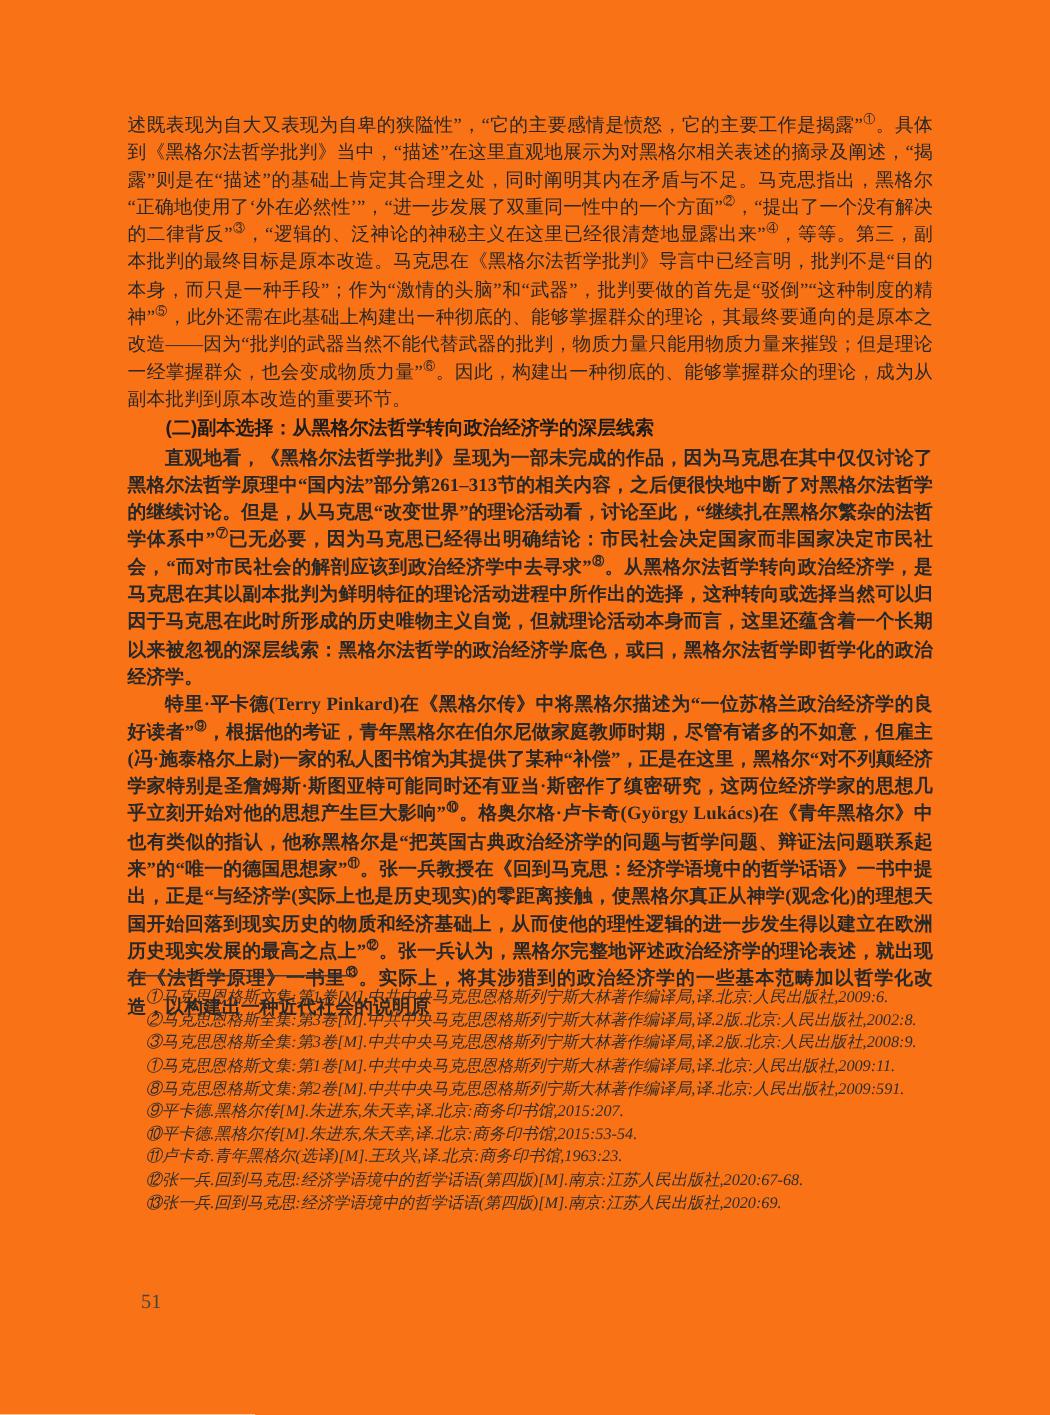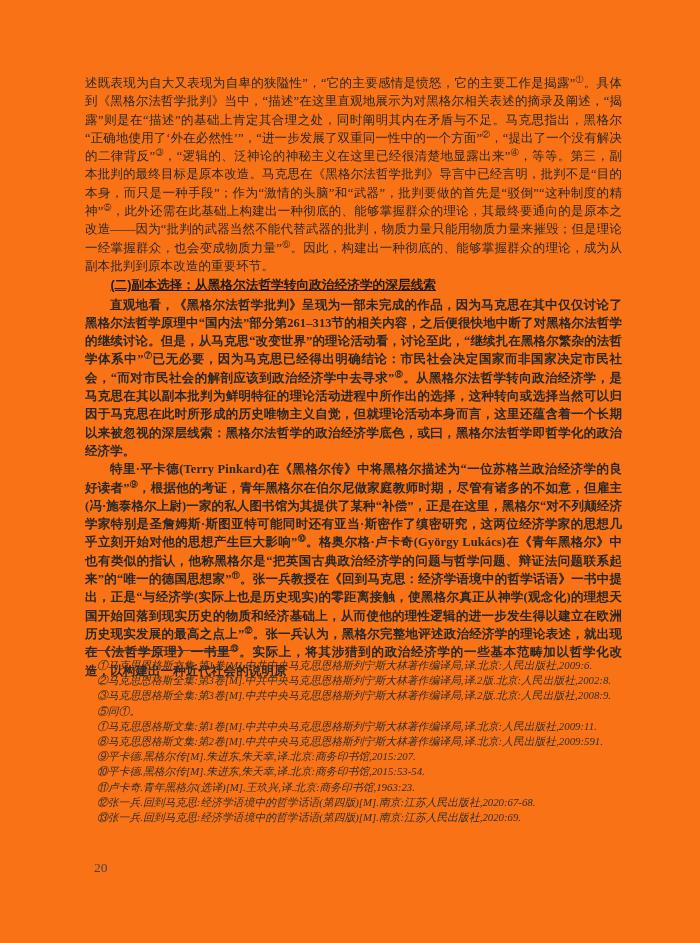--- a/index.html
+++ b/index.html
@@ -34,21 +34,20 @@
     font-weight: bold;
   }
   .section-heading {
     margin: 1px 0;
     padding-left: 2em;
     font-family: "Liberation Sans", "DejaVu Sans", sans-serif;
     font-weight: 700;
     font-size: 12.7px;
     line-height: 18.3px;
     color: #1c1c1c;
-    text-decoration: underline;
   }
   sup.fnref {
     font-size: 8px;
     line-height: 0;
     vertical-align: super;
   }
   .footnotes {
     position: absolute;
     left: 85px;
     top: 650px;
@@ -95,34 +94,33 @@
   <div class="footnotes">
     <div class="footnote-rule"></div>
     <div>
   <p class="footnote">①马克思恩格斯文集:第1卷[M].中共中央马克思恩格斯列宁斯大林著作编译局,译.北京:人民出版社,2009:6.</p>
 
   <p class="footnote">②马克思恩格斯全集:第3卷[M].中共中央马克思恩格斯列宁斯大林著作编译局,译.2版.北京:人民出版社,2002:8.</p>
 
   <p class="footnote">③马克思恩格斯全集:第3卷[M].中共中央马克思恩格斯列宁斯大林著作编译局,译.2版.北京:人民出版社,2008:9.</p>
 
 
-  <p class="footnote">⑤同①。</p>
 
   <p class="footnote">①马克思恩格斯文集:第1卷[M].中共中央马克思恩格斯列宁斯大林著作编译局,译.北京:人民出版社,2009:11.</p>
 
 
   <p class="footnote">⑧马克思恩格斯文集:第2卷[M].中共中央马克思恩格斯列宁斯大林著作编译局,译.北京:人民出版社,2009:591.</p>
 
   <p class="footnote">⑨平卡德.黑格尔传[M].朱进东,朱天幸,译.北京:商务印书馆,2015:207.</p>
 
   <p class="footnote">⑩平卡德.黑格尔传[M].朱进东,朱天幸,译.北京:商务印书馆,2015:53-54.</p>
 
   <p class="footnote">⑪卢卡奇.青年黑格尔(选译)[M].王玖兴,译.北京:商务印书馆,1963:23.</p>
 
   <p class="footnote">⑫张一兵.回到马克思:经济学语境中的哲学话语(第四版)[M].南京:江苏人民出版社,2020:67-68.</p>
 
   <p class="footnote">⑬张一兵.回到马克思:经济学语境中的哲学话语(第四版)[M].南京:江苏人民出版社,2020:69.</p>
 </div>
   </div>
 
-  <div class="page-number">20</div>
+  <div class="page-number">51</div>
 
 </div>
 
 </body></html>

